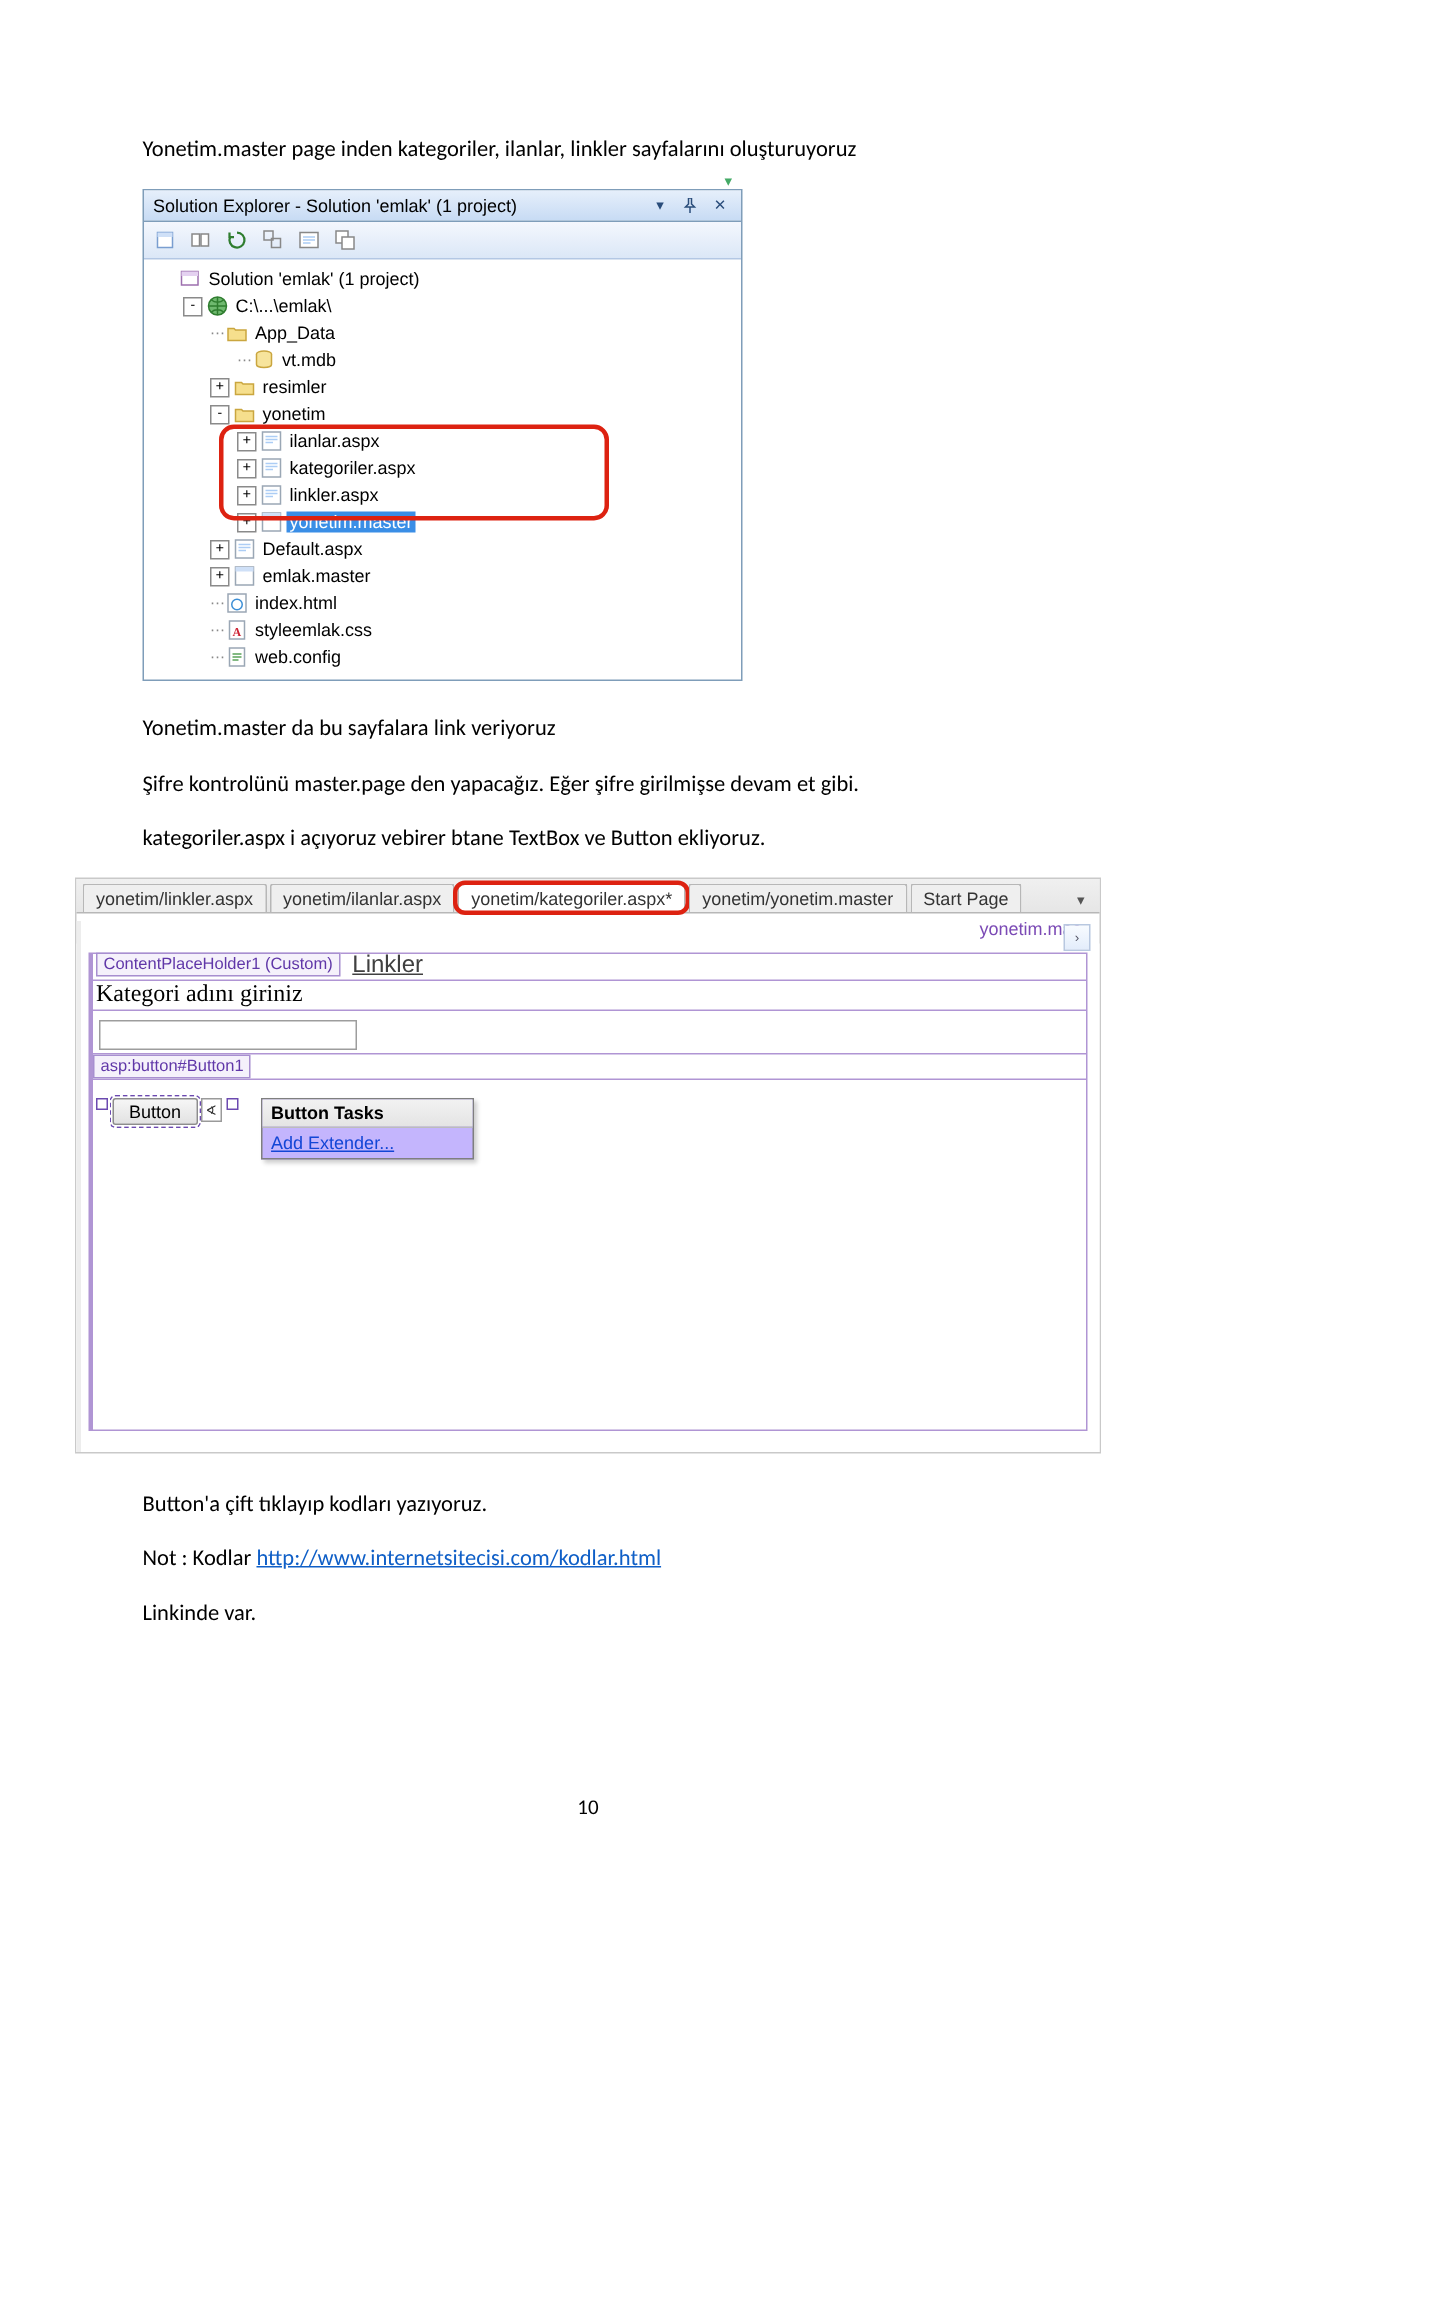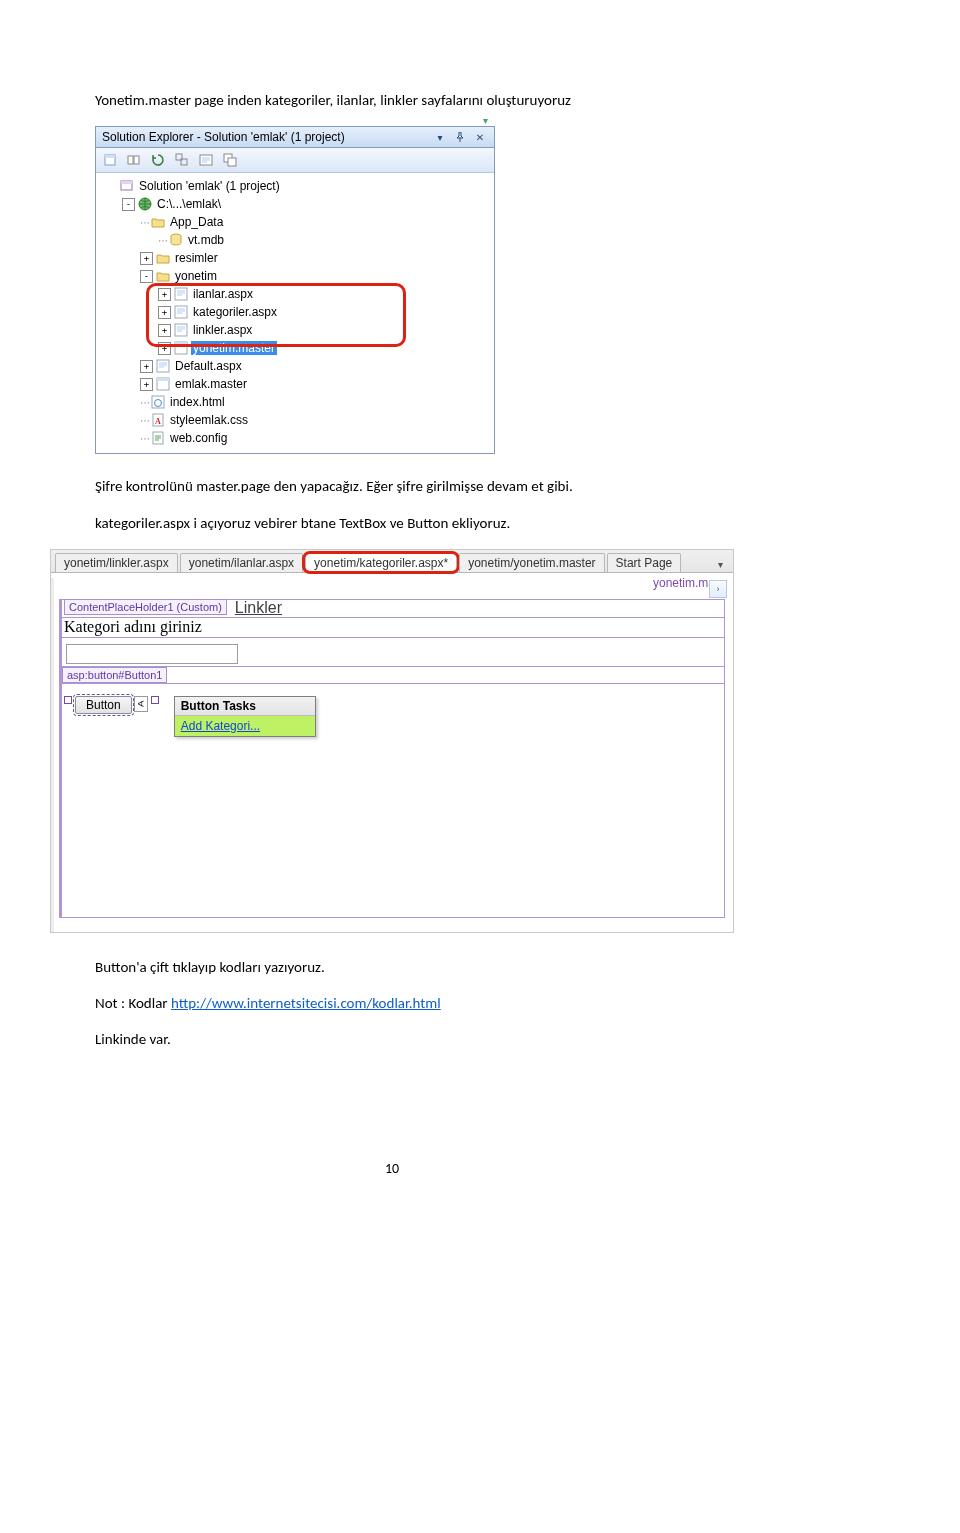--- a/index.html
+++ b/index.html
@@ -195,21 +195,21 @@
     width:6px;height:6px;background:#fff;border:1px solid #6c4ab0;
   }
   .smart-id {
     display:inline-block;
     border:1px solid #a88fd0; background:#f5f1fb;
     color:#6037a8; font-size:11px; padding:0 4px; line-height:14px;
     margin-left:2px;
   }
   .smarttag-panel {
     border:1px solid #7f7f7f;
-    background:#bef264;
+    background:#c4b5fd;
     width:140px;
     margin-left: 12px;
     box-shadow: 2px 2px 3px rgba(0,0,0,.2);
   }
   .smarttag-head {
     background: linear-gradient(#f2f2f2,#e4e4e4);
     border-bottom:1px solid #bcbcbc;
     font-weight:bold;
     padding:2px 6px;
   }
@@ -458,20 +458,21 @@
               <rect x="3" y="2" width="10" height="12" fill="#fff" stroke="#9aa7b5"></rect>
               <path d="M5 6h6M5 8h6M5 10h4" stroke="#5aa35a"></path>
             </svg>
           </span>
           <span class="label">web.config</span>
         </div>
         <div class="highlight-ring" style="left: 50px; right: 88px; top: 110px; height: 58px;"></div>
       </div>
   </div>
 
+  <p class="para">Yonetim.master   da bu sayfalara link veriyoruz</p>
   <p class="para">Şifre kontrolünü master.page den yapacağız. Eğer şifre girilmişse devam et gibi.</p>
   <p class="para">kategoriler.aspx i açıyoruz vebirer btane TextBox ve Button  ekliyoruz.</p>
 
   <div class="designer-wrap">
   <div class="designer">
     <div class="tabbar" id="tabbar">
       <div class="tab">yonetim/linkler.aspx</div>
           <div class="tab">yonetim/ilanlar.aspx</div>
           <div class="tab active">yonetim/kategoriler.aspx*<span class="ring2"></span></div>
           <div class="tab">yonetim/yonetim.master</div>
@@ -501,21 +502,21 @@
           <div style="border-top:1px solid #b095d4; margin:0 -4px 0 -2px;"></div>
 
           <div class="btn-row" style="align-items:flex-start;">
             <span class="handle"></span>
             <button class="btn purple-sel">Button</button>
             <span class="smartarr">∢</span>
             <span class="handle"></span>
 
             <div class="smarttag-panel">
               <div class="smarttag-head">Button Tasks</div>
-              <div class="smarttag-item">Add Kategori...</div>
+              <div class="smarttag-item">Add Extender...</div>
             </div>
           </div>
         </div>
       </div>
     </div>
   </div>
   </div>
 
   <p class="para">Button'a çift tıklayıp kodları yazıyoruz.</p>
   <p class="para">

